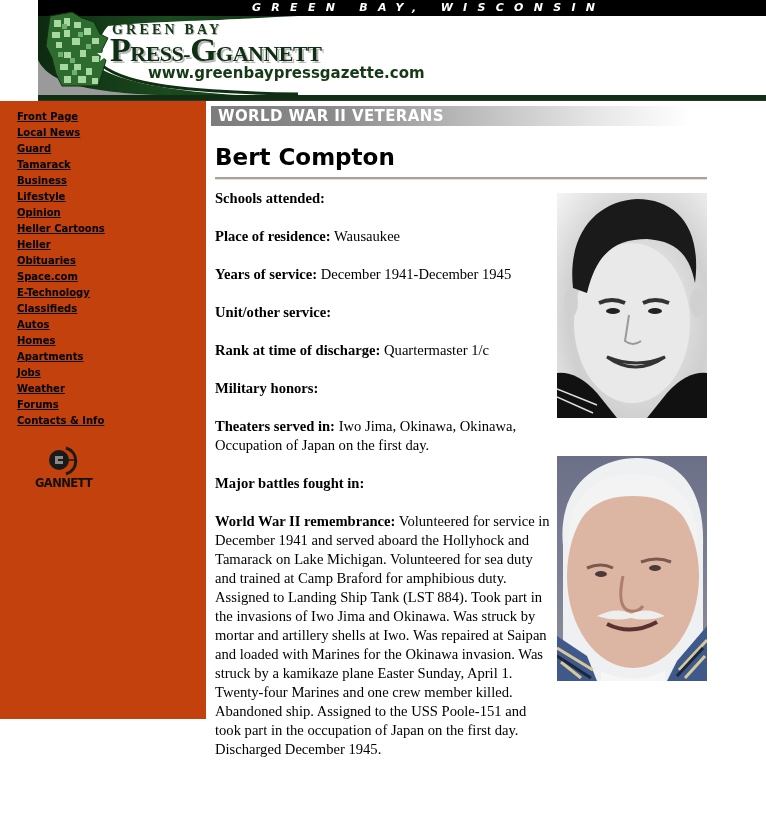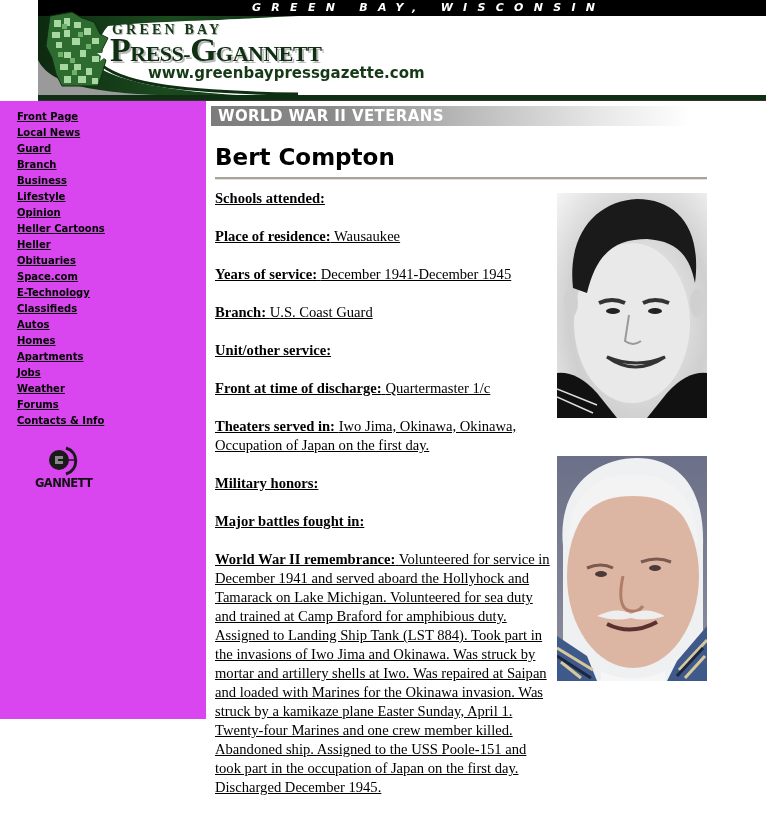--- a/index.html
+++ b/index.html
@@ -13,35 +13,35 @@
   #header-bottom { position:absolute; left:0; top:95px; width:766px; height:5px; background:#0f2f12; }
   #header-under { position:absolute; left:0; top:100px; width:766px; height:1px; background:#333; }
 
   #logo-small { position:absolute; left:74px; top:22px; font-family:"Liberation Serif", serif; font-weight:bold; color:#163a17; font-size:14px; letter-spacing:3.2px; white-space:nowrap; text-shadow:1px 1px 0 #b8b8b8; }
   #logo-big { position:absolute; left:72px; top:32px; font-family:"Liberation Serif", serif; font-weight:bold; color:#0f2f12; white-space:nowrap; text-shadow:2px 2px 0 #b8b8b8; line-height:36px; letter-spacing:-0.5px; }
   #logo-big .cap { font-size:34px; }
   #logo-big .sm { font-size:22px; }
   #logo-url { position:absolute; left:110px; top:64px; font-family:"DejaVu Sans", sans-serif; font-weight:bold; color:#163a17; font-size:15px; white-space:nowrap; }
 
   
-  #sidebar { position:absolute; left:0; top:101px; width:206px; height:618px; background:#d946ef;padding-left:32px; }
+  #sidebar { position:absolute; left:0; top:101px; width:206px; height:618px; background:#c2410c;padding-left:32px; }
   #nav { position:absolute; left:17px; top:6px; margin:0; padding:0; list-style:none; }
   #nav li { height:16px; line-height:16px; }
   #nav a { font-family:"DejaVu Sans", sans-serif; font-weight:bold; font-size:10px; color:#000; text-decoration:underline; white-space:nowrap; }
   #gannett { position:absolute; left:33px; top:345px; width:64px; height:46px; }
   #gannett-word { position:absolute; left:2px; top:30px; font-family:"DejaVu Sans", sans-serif; font-weight:bold; font-size:11.5px; letter-spacing:-0.6px; color:#111;text-align:center; }
 
   
   #main { position:absolute; left:206px; top:101px; width:560px; height:727px; background:#fff; }
   #section-banner { position:absolute; left:5px; top:5px; width:480px; height:20px; background:linear-gradient(to right, #7c7c7c 0%, #8a8a8a 25%, #bdbdbd 55%, #e6e6e6 80%, #ffffff 100%); }
   #section-banner span { position:absolute; left:7px; top:1px; font-family:"DejaVu Sans", sans-serif; font-weight:bold; color:#ffffff; font-size:15px; letter-spacing:0.4px; white-space:nowrap; line-height:18px; }
   #page-title { position:absolute; left:9px; top:42px; margin:0; font-family:"DejaVu Sans", sans-serif; font-weight:bold; font-size:23px; color:#000; white-space:nowrap; line-height:28px; }
   #title-rule { position:absolute; left:9px; top:76px; width:492px; height:2px; background:#a7a39a; border-bottom:1px solid #e4e1d6; }
 
-  #bio { position:absolute; left:9px; top:88px; width:336px; font-family:"Liberation Serif", serif; font-size:14.6px; line-height:19px; color:#000;text-decoration:underline; }
+  #bio { position:absolute; left:9px; top:88px; width:336px; font-family:"Liberation Serif", serif; font-size:14.6px; line-height:19px; color:#000; }
   #bio p { margin:0 0 19px 0; }
   #bio b { font-weight:bold; }
 
   .photo { position:absolute; width:150px; overflow:hidden; }
   #photo-young { left:351px; top:92px; height:225px; background:radial-gradient(ellipse at 55% 55%, #f2f2f2 0%, #dcdcdc 40%, #cfcfcf 60%, #f5f5f5 100%); }
   #photo-old { left:351px; top:355px; height:225px; background:linear-gradient(180deg, #6b7088 0%, #7a7e93 45%, #8e8f9b 100%); }
 </style>
 </head>
 <body>
 
@@ -105,21 +105,21 @@
 
   <div id="header-bottom"></div>
   <div id="header-under"></div>
 </div>
 
 <div id="sidebar">
   <ul id="nav">
     <li><a href="#">Front Page</a></li>
     <li><a href="#">Local News</a></li>
     <li><a href="#">Guard</a></li>
-    <li><a href="#">Branch</a></li>
+    <li><a href="#">Tamarack</a></li>
     <li><a href="#">Business</a></li>
     <li><a href="#">Lifestyle</a></li>
     <li><a href="#">Opinion</a></li>
     <li><a href="#">Heller Cartoons</a></li>
     <li><a href="#">Heller</a></li>
     <li><a href="#">Obituaries</a></li>
     <li><a href="#">Space.com</a></li>
     <li><a href="#">E-Technology</a></li>
     <li><a href="#">Classifieds</a></li>
     <li><a href="#">Autos</a></li>
@@ -147,25 +147,24 @@
     <span>WORLD WAR II VETERANS</span>
   </div>
 
   <h1 id="page-title">Bert Compton</h1>
   <div id="title-rule"></div>
 
   <div id="bio">
     <p><b>Schools attended:</b> <span></span></p>
     <p><b>Place of residence:</b> <span>Wausaukee</span></p>
     <p><b>Years of service:</b> <span>December 1941-December 1945</span></p>
-    <p><b>Branch:</b> <span>U.S. Coast Guard</span></p>
     <p><b>Unit/other service:</b> <span></span></p>
-    <p><b>Front at time of discharge:</b> <span>Quartermaster 1/c</span></p>
+    <p><b>Rank at time of discharge:</b> <span>Quartermaster 1/c</span></p>
+    <p><b>Military honors:</b> <span></span></p>
     <p><b>Theaters served in:</b> <span>Iwo Jima, Okinawa, Okinawa, Occupation of Japan on the first day.</span></p>
-    <p><b>Military honors:</b> <span></span></p>
     <p><b>Major battles fought in:</b> <span></span></p>
     <p><b>World War II remembrance:</b> <span>Volunteered for service in December 1941 and served aboard the Hollyhock and Tamarack on Lake Michigan. Volunteered for sea duty and trained at Camp Braford for amphibious duty. Assigned to Landing Ship Tank (LST 884). Took part in the invasions of Iwo Jima and Okinawa. Was struck by mortar and artillery shells at Iwo. Was repaired at Saipan and loaded with Marines for the Okinawa invasion. Was struck by a kamikaze plane Easter Sunday, April 1. Twenty-four Marines and one crew member killed. Abandoned ship. Assigned to the USS Poole-151 and took part in the occupation of Japan on the first day. Discharged December 1945.</span></p>
   </div>
 
   <div id="photo-young" class="photo">
     <svg width="150" height="225" viewBox="0 0 150 225">
       <ellipse cx="75" cy="130" rx="58" ry="80" fill="#e9e9e9"></ellipse>
       <path d="M16 95 C10 40 40 8 80 6 C120 6 145 35 138 90 C132 60 118 48 90 46 C60 46 40 58 30 100 Z" fill="#1a1a1a"></path>
       <ellipse cx="14" cy="110" rx="7" ry="14" fill="#d0d0d0"></ellipse>
       <ellipse cx="140" cy="110" rx="7" ry="14" fill="#d0d0d0"></ellipse>

